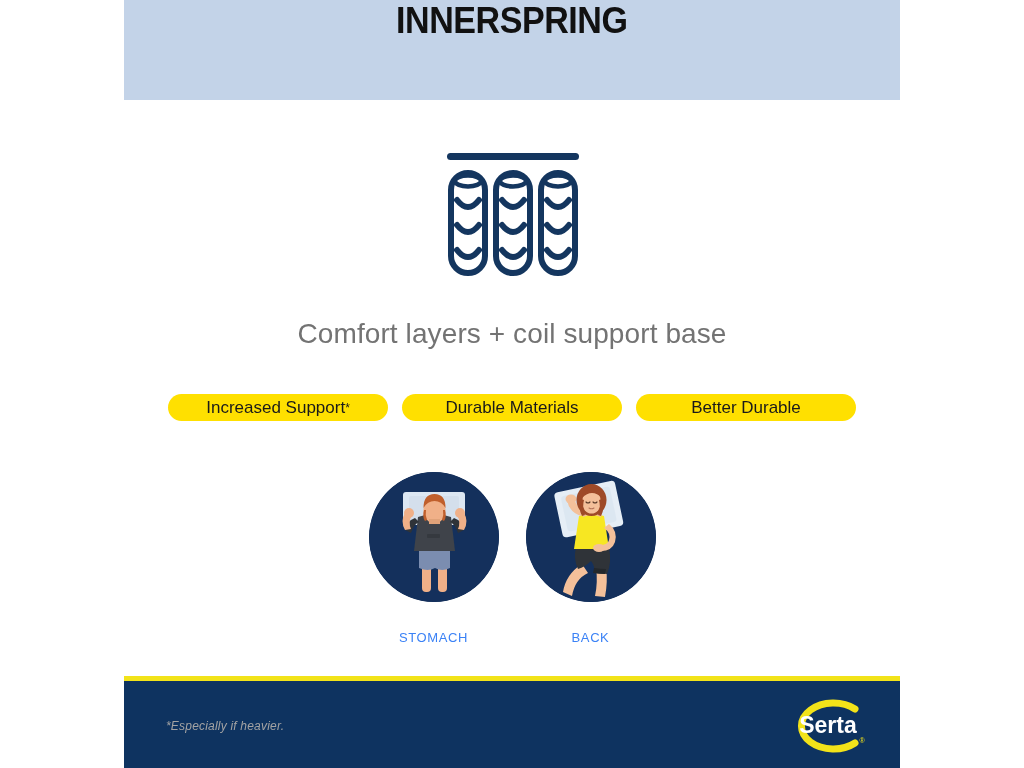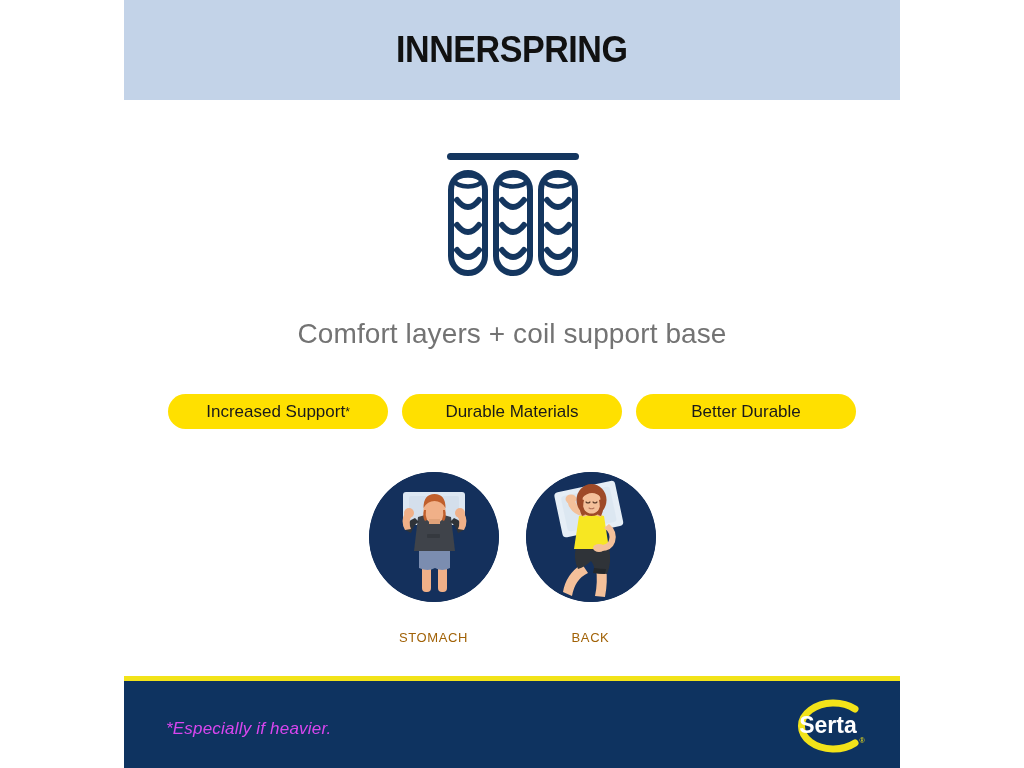--- a/index.html
+++ b/index.html
@@ -23,21 +23,20 @@
 
   
   .header-band {
     position: absolute;
     left: 124px;
     top: 0;
     width: 776px;
     height: 100px;
     background: #c3d3e8;
     display: flex;
-    align-items: center;
     justify-content: center;
   }
   .header-title {
     font-family: "Liberation Sans", sans-serif;
     font-weight: bold;
     font-size: 37px;
     letter-spacing: -0.5px;
     color: #111111;
     transform: scaleX(0.92);
     white-space: nowrap;
@@ -71,21 +70,21 @@
     position: absolute;
     left: 124px;
     top: 394px;
     width: 776px;
     display: flex;
     justify-content: center;
     gap: 14px;
   }
   .pill {
     width: 220px;
-    height: 35px;
+    height: 27px;
     border-radius: 18px;
     background: #ffe000;
     display: flex;
     align-items: center;
     justify-content: center;
     font-family: "Liberation Sans", sans-serif;
     font-size: 17px;
     font-weight: 400;
     color: #1a1a1a;
     white-space: nowrap;
@@ -119,42 +118,42 @@
     border-radius: 50%;
     background: #14305c;
     overflow: hidden;
     position: relative;
   }
   .position-label {
     margin-top: 28px;
     font-family: "Liberation Sans", sans-serif;
     font-size: 13px;
     letter-spacing: 0.6px;
-    color: #a16207;
+    color: #3b82f6;
   }
 
   
   .footer {
     position: absolute;
     left: 124px;
     top: 676px;
     width: 776px;
     height: 92px;
     background: #0e3360;
     border-top: 5px solid #f2e319;
     box-sizing: border-box;
   }
   .footnote {
     position: absolute;
     left: 42px;
     top: 38px;
     font-family: "Liberation Sans", sans-serif;
     font-style: italic;
-    font-size: 17px;
-    color: #d946ef;
+    font-size: 12px;
+    color: #a3a3a3;
     letter-spacing: 0.2px;
   }
   .serta-logo {
     position: absolute;
     right: 32px;
     top: 16px;
     width: 76px;
     height: 58px;
   }
 </style>

